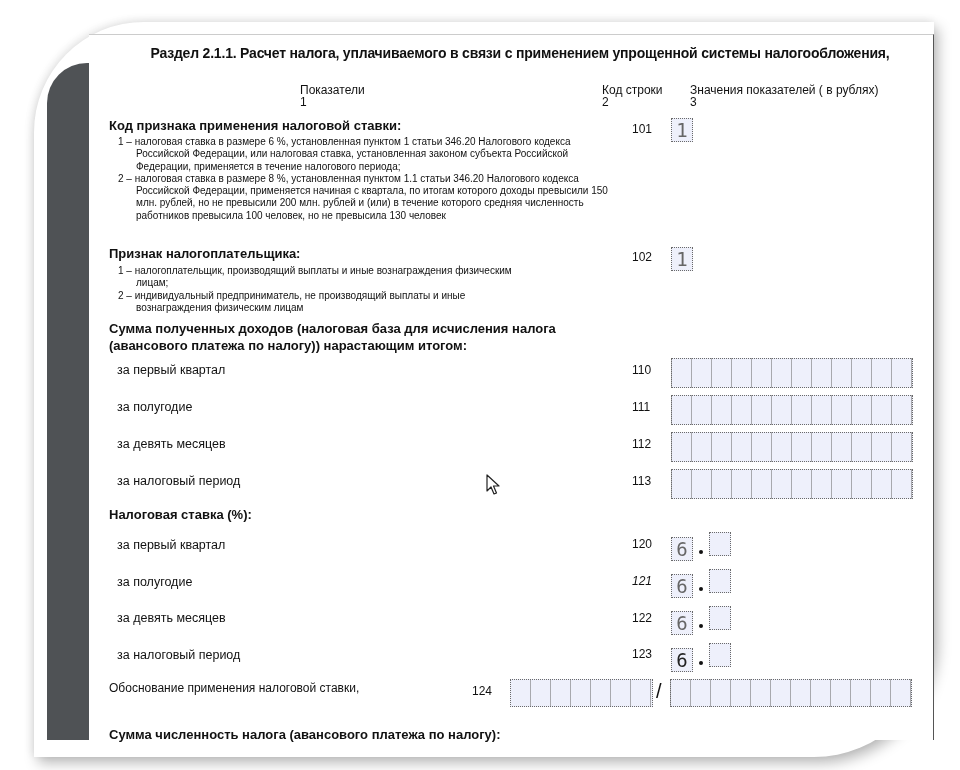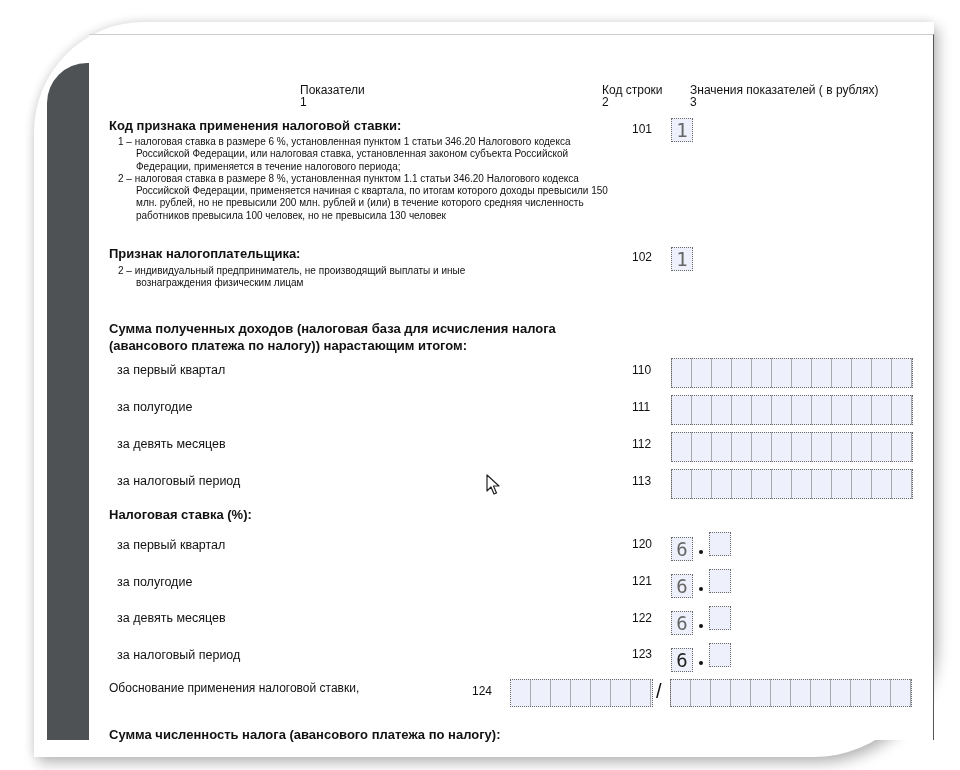--- a/index.html
+++ b/index.html
@@ -58,20 +58,21 @@
   .cursor { left:486px; top:474px; width:16px; height:22px; }
 </style>
 </head>
 <body>
 
 <div class="frame"></div>
 <div class="left-bar"></div>
 <div class="page"></div>
 
 <div class="abs title">
+  <div>Раздел 2.1.1. Расчет налога, уплачиваемого в связи с применением упрощенной системы налогообложения,</div>
 </div>
 
 <div class="abs colhead" style="left:300px;top:84px;width:120px;">
   <div>Показатели</div>
     <div>1</div>
 </div>
 <div class="abs colhead" style="left:602px;top:84px;width:80px;">
   <div>Код строки</div>
     <div>2</div>
 </div>
@@ -83,20 +84,21 @@
 <div class="abs sec-head" style="left:109px;top:117px;">Код признака применения налоговой ставки:</div>
 <div class="abs desc" style="left:110px;top:136px;width:500px;">
   <div class="item">1 – налоговая ставка в размере 6 %, установленная пунктом 1 статьи 346.20 Налогового кодекса Российской Федерации, или налоговая ставка, установленная законом субъекта Российской Федерации, применяется в течение налогового периода;</div>
   <div class="item">2 – налоговая ставка в размере 8 %, установленная пунктом 1.1 статьи 346.20 Налогового кодекса Российской Федерации, применяется начиная с квартала, по итогам которого доходы превысили 150 млн. рублей, но не превысили 200 млн. рублей и (или) в течение которого средняя численность работников превысила 100 человек, но не превысила 130 человек</div>
 </div>
 <div class="abs code" style="left:632px;top:122px;">101</div>
 <div class="abs cell single" style="left:671px;top:118px;">1</div>
 
 <div class="abs sec-head" style="left:109px;top:245px;">Признак налогоплательщика:</div>
 <div class="abs desc" style="left:110px;top:265px;width:420px;">
+  <div class="item">1 – налогоплательщик, производящий выплаты и иные вознаграждения физическим лицам;</div>
   <div class="item">2 – индивидуальный предприниматель, не производящий выплаты и иные вознаграждения физическим лицам</div>
 </div>
 <div class="abs code" style="left:632px;top:250px;">102</div>
 <div class="abs cell single" style="left:671px;top:247px;">1</div>
 
 <div class="abs sec-head" style="left:109px;top:320px;width:470px;">Сумма полученных доходов (налоговая база для исчисления налога (авансового платежа по налогу)) нарастающим итогом:</div>
 
 <div class="abs sub-label" style="left:117px;top:363px;">за первый квартал</div>
 <div class="abs code" style="left:632px;top:363px;">110</div>
 <div class="strip" style="left:671px;top:358px;width:242px;"></div>
@@ -115,21 +117,21 @@
 
 <div class="abs sec-head" style="left:109px;top:506px;">Налоговая ставка (%):</div>
 
 <div class="abs sub-label" style="left:117px;top:538px;">за первый квартал</div>
 <div class="abs code" style="left:632px;top:537px;">120</div>
 <div class="abs" style="left:671px;top:532px;">
   <span class="cell single">6</span><span class="dot"></span><span class="cell single"></span>
 </div>
 
 <div class="abs sub-label" style="left:117px;top:575px;">за полугодие</div>
-<div class="abs code" style="left:632px;top:574px;">121</div>
+<div class="abs code" style="left:632px;top:574px;font-style:italic;">121</div>
 <div class="abs" style="left:671px;top:569px;">
   <span class="cell single">6</span><span class="dot"></span><span class="cell single"></span>
 </div>
 
 <div class="abs sub-label" style="left:117px;top:611px;">за девять месяцев</div>
 <div class="abs code" style="left:632px;top:611px;">122</div>
 <div class="abs" style="left:671px;top:606px;">
   <span class="cell single">6</span><span class="dot"></span><span class="cell single"></span>
 </div>
 

